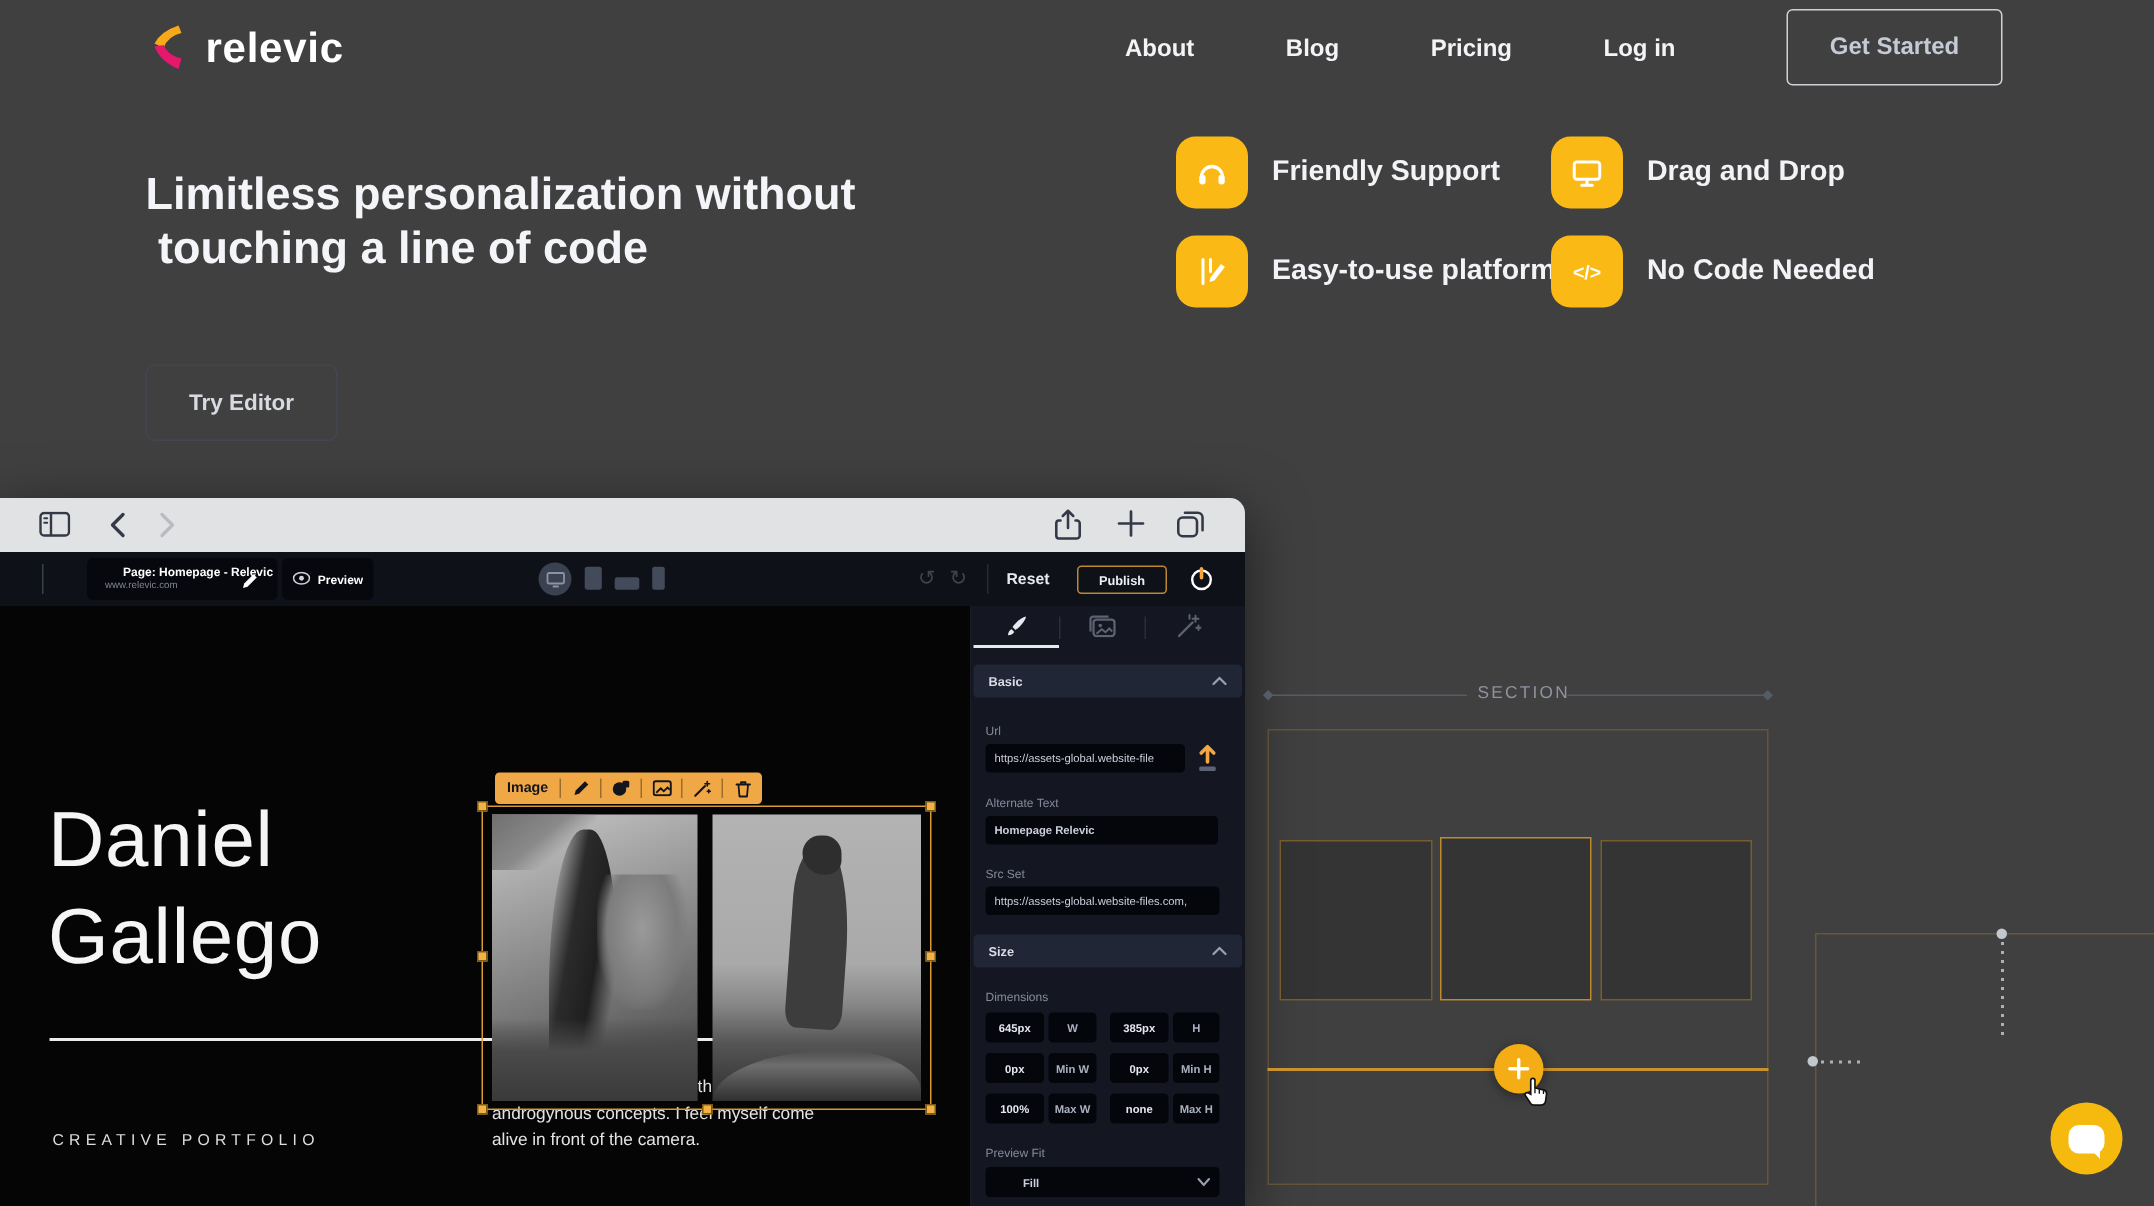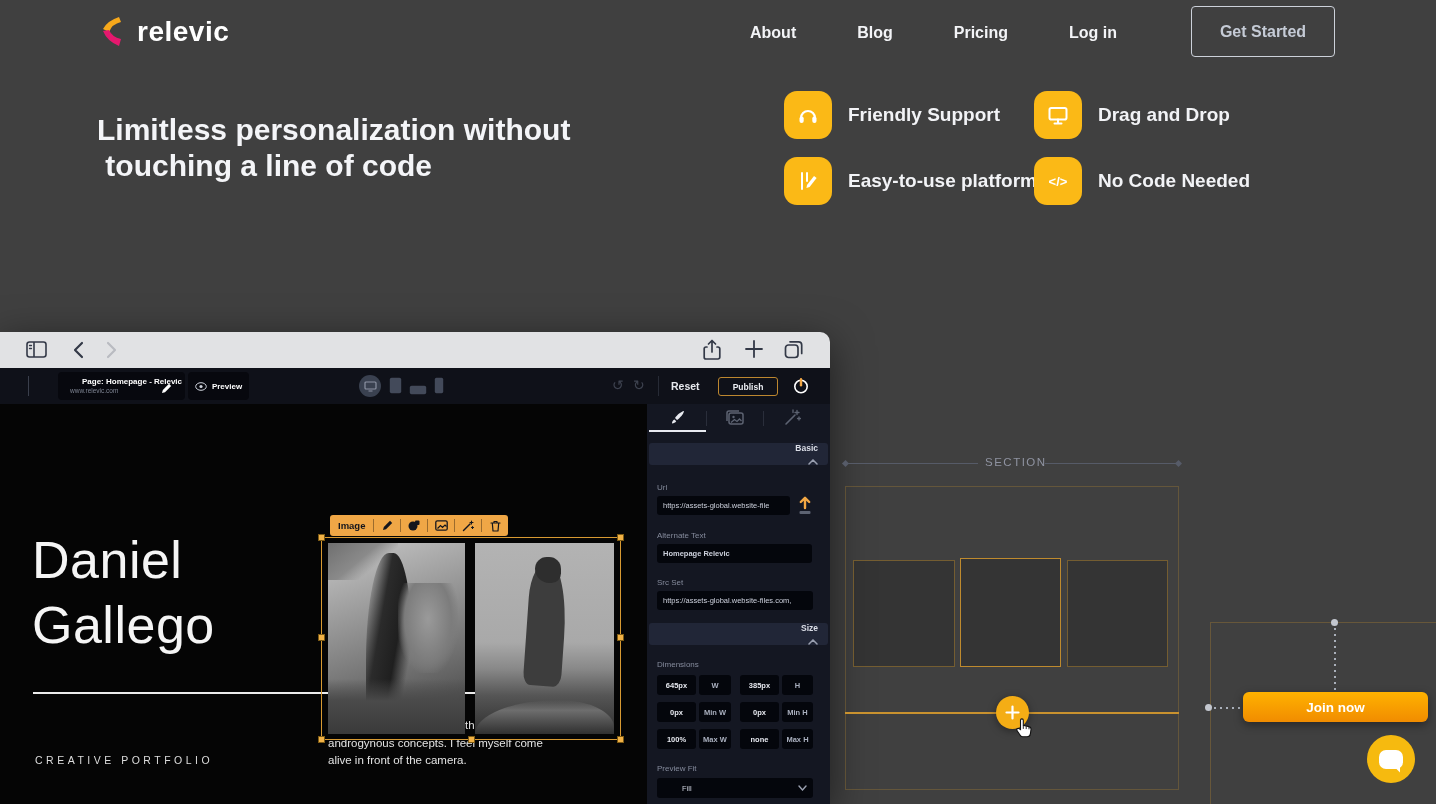--- a/index.html
+++ b/index.html
@@ -47,21 +47,21 @@
   .img-toolbar .tb-sep { width:1px; height:13px; background:rgba(0,0,0,.35); }
   .img-toolbar .tb-btn { width:26px; height:21px; display:flex; align-items:center; justify-content:center; cursor:pointer; }
 
   .photo { position:absolute; overflow:hidden; }
   .photo-left { background:linear-gradient(160deg,#c8c8c8 0%,#a6a6a6 25%,#8b8b8b 45%,#6f6f6f 65%,#3c3c3c 100%); }
   .photo-right { background:linear-gradient(180deg,#b3b3b3 0%,#a9a9a9 52%,#888 66%,#555 80%,#2f2f2f 100%); }
 
   
   .panel-tabsep { position:absolute; width:1px; height:15px; background:#2a2e3b; top:7px; }
   .sec-header { position:absolute; left:2px; width:179px; height:22px; background:#212637; border-radius:3px;
-                display:flex; align-items:flex-end; justify-content:space-between; padding:0 10px; cursor:pointer;flex-direction:column; }
+                display:flex; align-items:center; justify-content:space-between; padding:0 10px; cursor:pointer; }
   .sec-header span { color:#dadde6; font-weight:700; font-size:8.5px; }
   .f-label { position:absolute; color:#858b9c; font-size:8px; }
   .f-input { position:absolute; background:#04060c; border-radius:3px; color:#ccd0dc; font-size:7.5px;
              display:flex; align-items:center; padding:0 6px; white-space:nowrap; overflow:hidden; height:19px; cursor:text; }
   .dim-cell { position:absolute; background:#04060c; border-radius:3px; height:20px; display:flex; align-items:center;
               justify-content:center; font-size:7.5px; cursor:text; }
   .dim-val { color:#e6e8ef; font-weight:700; }
   .dim-unit { color:#aab0bf; font-weight:700; }
 
   
@@ -101,20 +101,21 @@
     <span class="nav-item">About</span>
     <span class="nav-item">Blog</span>
     <span class="nav-item">Pricing</span>
     <span class="nav-item">Log in</span>
   </div>
 
   <button class="cta-btn abs" style="left:1191px; top:6px; width:144px; height:51px;">Get Started</button>
 
   <div class="hero-title abs" style="left:97px; top:112px; width:560px;"><span>Limitless personalization without</span><br><span> touching a line of code</span></div>
 
+  <button class="ghost-btn abs" style="left:97px; top:243px; width:128px; height:51px;">Try Editor</button>
 
   <div class="abs" style="left:784px; top:91px; display:grid; grid-template-columns:250px auto; grid-row-gap:18px;">
     <div class="feature">
       <span class="feature-icon">
         <svg width="22" height="22" viewBox="0 0 22 22" fill="none">
           <path d="M4 14a7 7 0 0 1 14 0" stroke="#fff" stroke-width="2.2" stroke-linecap="round"></path>
           <rect x="2.5" y="12.5" width="4.2" height="6.5" rx="2" fill="#fff"></rect>
           <rect x="15.3" y="12.5" width="4.2" height="6.5" rx="2" fill="#fff"></rect>
         </svg>
       </span>
@@ -379,21 +380,21 @@
       <div class="dim-cell dim-val" style="left:93px;  top:298px; width:39px;">0px</div>
       <div class="dim-cell dim-unit" style="left:135px; top:298px; width:31px;">Min H</div>
 
       <div class="dim-cell dim-val" style="left:10px;  top:325px; width:39px;">100%</div>
       <div class="dim-cell dim-unit" style="left:52px;  top:325px; width:32px;">Max W</div>
       <div class="dim-cell dim-val" style="left:93px;  top:325px; width:39px;">none</div>
       <div class="dim-cell dim-unit" style="left:135px; top:325px; width:31px;">Max H</div>
 
       <span class="f-label" style="left:10px; top:360px;">Preview Fit</span>
       <div class="f-input" style="left:10px; top:374px; width:156px; height:20px; justify-content:space-between;">
-        <span style="font-weight:400;padding-left:19px;">Fill</span>
+        <span style="font-weight:700;padding-left:19px;">Fill</span>
         <svg width="9" height="6" viewBox="0 0 9 6" fill="none">
             <path d="M1 1l3.5 4L8 1" stroke="#9aa0b0" stroke-width="1.4" stroke-linecap="round"></path>
           </svg>
       </div>
     </div>
   </div>
 
   <div class="abs" style="left:985px; top:456px; color:#8f93a1; font-size:11.5px; letter-spacing:1.5px;">SECTION</div>
   <span class="wire-line" style="left:846px; top:463px; width:132px;"></span>
   <span class="wire-line" style="left:1045px; top:463px; width:133px;"></span>
@@ -416,19 +417,18 @@
       <path d="M7 20 4 15.5c-.8-1.2.5-2.6 1.8-1.9l1.7 1V5.3c0-1.9 2.8-1.9 2.8 0v5l5.6 1.3c1.4.3 2.3 1.5 2.1 2.9l-.6 4.4c-.2 1.6-1.6 2.8-3.2 2.8h-4.6c-1.1 0-2.1-.5-2.6-1.7z" fill="#fff" stroke="#111" stroke-width="1.1"></path>
       <path d="M10.3 10.5v3.4M13.2 11.2v2.9M16 12v2.3" stroke="#111" stroke-width=".9" fill="none"></path>
     </svg>
   </span>
 
   <div class="wire-rect" style="left:1210px; top:622px; width:240px; height:190px; border-color:rgba(195,144,46,.3);"></div>
   <span class="dot" style="left:1331px; top:619px;"></span>
   <span class="dotted-v" style="left:1334px; top:628px; height:62px;"></span>
   <span class="dot" style="left:1205px; top:704px;"></span>
   <span class="dotted-h" style="left:1214px; top:707px; width:30px;"></span>
-  <button class="join-btn" style="left:1243px; top:692px; width:185px; height:30px;">Join now</button>
 
   <div class="chat-fab" style="left:1367px; top:735px;">
     <span class="chat-bubble"></span>
   </div>
 
 </div>
 
 </body></html>

